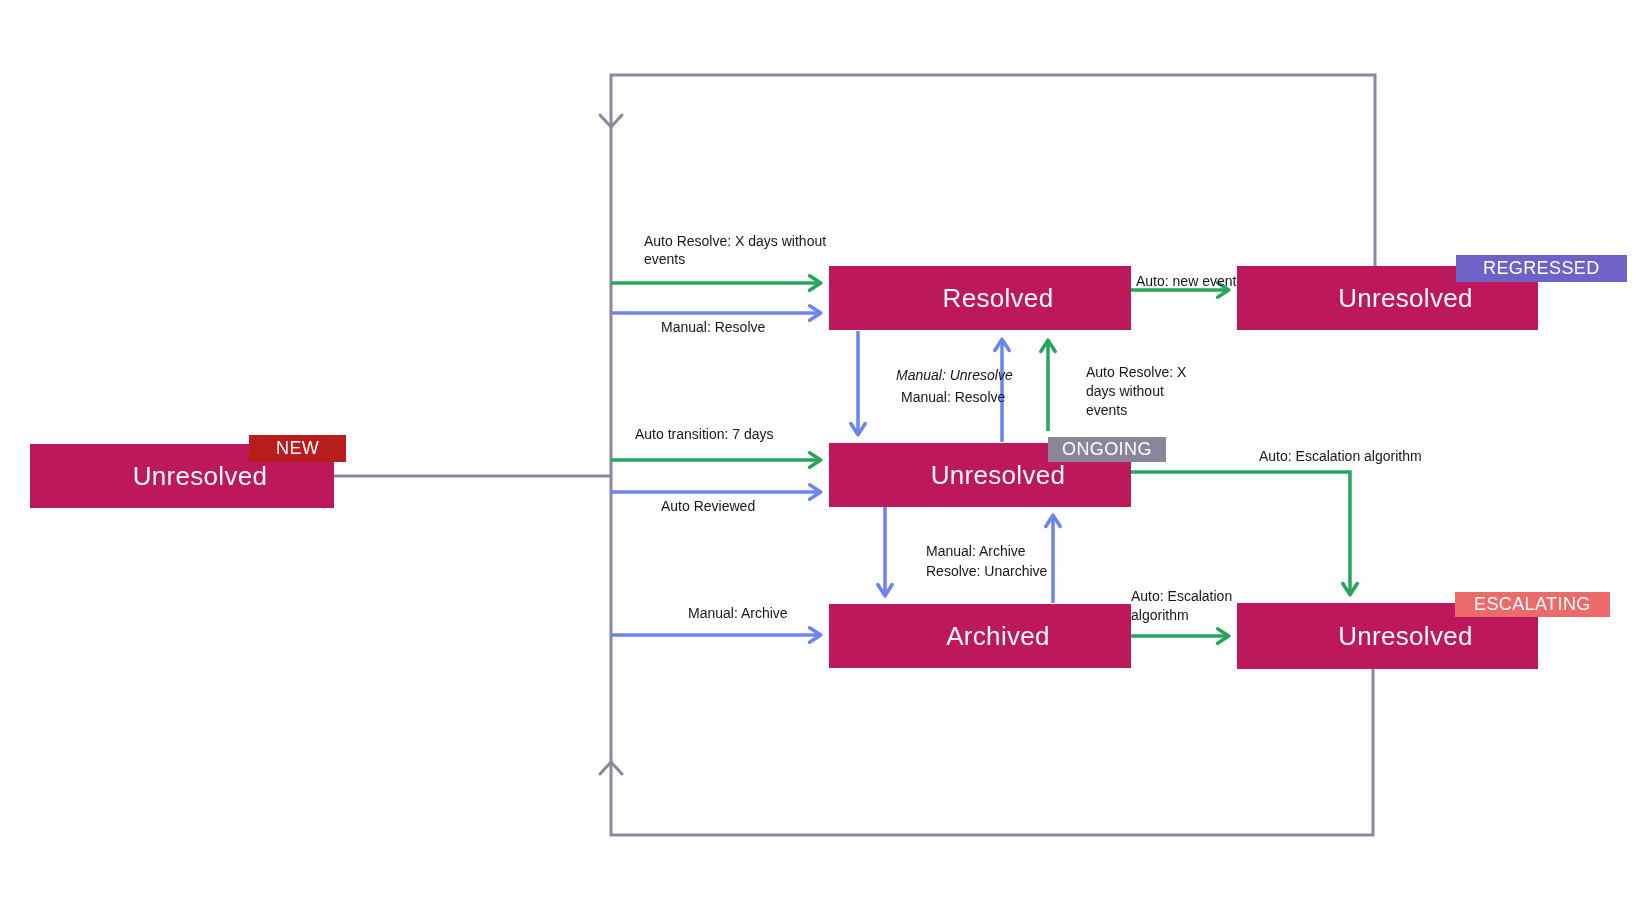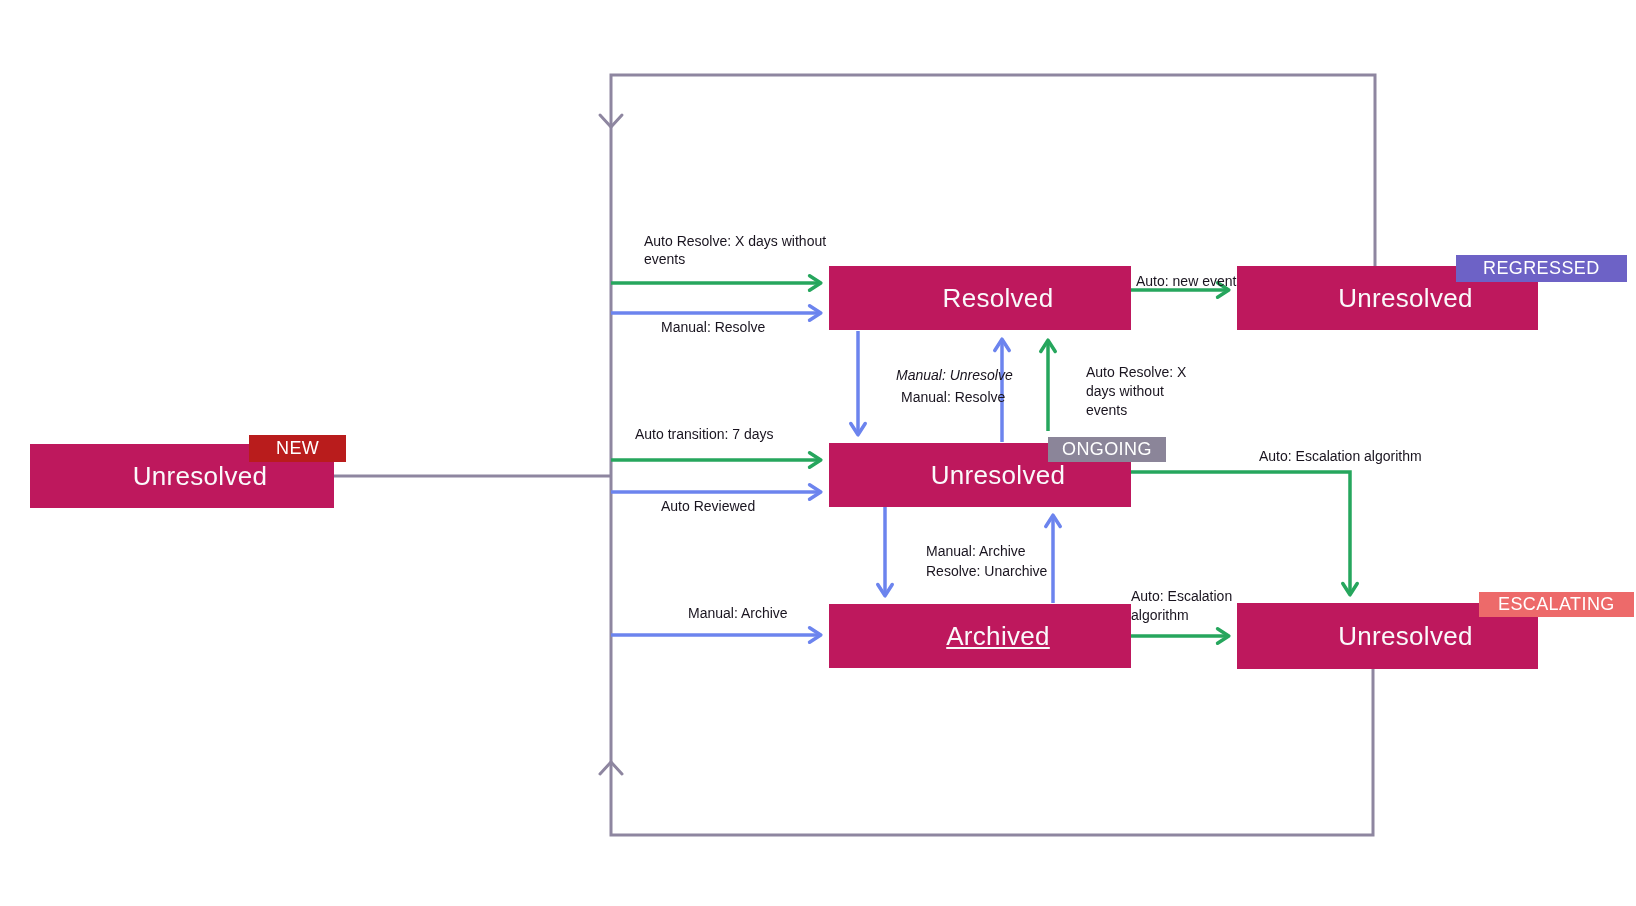--- a/index.html
+++ b/index.html
@@ -102,28 +102,28 @@
   <div class="node" style="left:1237px;top:266px;width:265px;height:64px;">
     <span>Unresolved</span>
   </div>
   <div class="badge regressed" style="left:1456px;top:255px;">REGRESSED</div>
 
   <div class="node" style="left:829px;top:443px;width:266px;height:64px;">
     <span>Unresolved</span>
   </div>
   <div class="badge ongoing" style="left:1048px;top:406px;margin-top:31px;">ONGOING</div>
 
-  <div class="node" style="left:829px;top:604px;width:266px;height:64px;text-decoration:underline;">
+  <div class="node" style="left:829px;top:604px;width:266px;height:64px;">
     <span>Archived</span>
   </div>
 
   <div class="node" style="left:1237px;top:603px;width:265px;height:66px;">
     <span>Unresolved</span>
   </div>
-  <div class="badge escalating" style="left:1455px;top:592px;margin-left:24px;">ESCALATING</div>
+  <div class="badge escalating" style="left:1455px;top:592px;">ESCALATING</div>
 
   <div class="edge-label wrap" style="left:620px;top:232px;width:205px;">Auto Resolve: X days without events</div>
   <div class="edge-label" style="left:637px;top:318px;">Manual: Resolve</div>
   <div class="edge-label" style="left:1112px;top:272px;">Auto: new event</div>
   <div class="edge-label" style="left:872px;top:366px;font-style:italic;">Manual: Unresolve</div>
   <div class="edge-label" style="left:877px;top:388px;">Manual: Resolve</div>
   <div class="edge-label wrap" style="left:1062px;top:363px;width:112px;line-height:19px;">Auto Resolve: X days without events</div>
   <div class="edge-label" style="left:611px;top:425px;">Auto transition: 7 days</div>
   <div class="edge-label" style="left:637px;top:497px;">Auto Reviewed</div>
   <div class="edge-label" style="left:1235px;top:447px;">Auto: Escalation algorithm</div>

